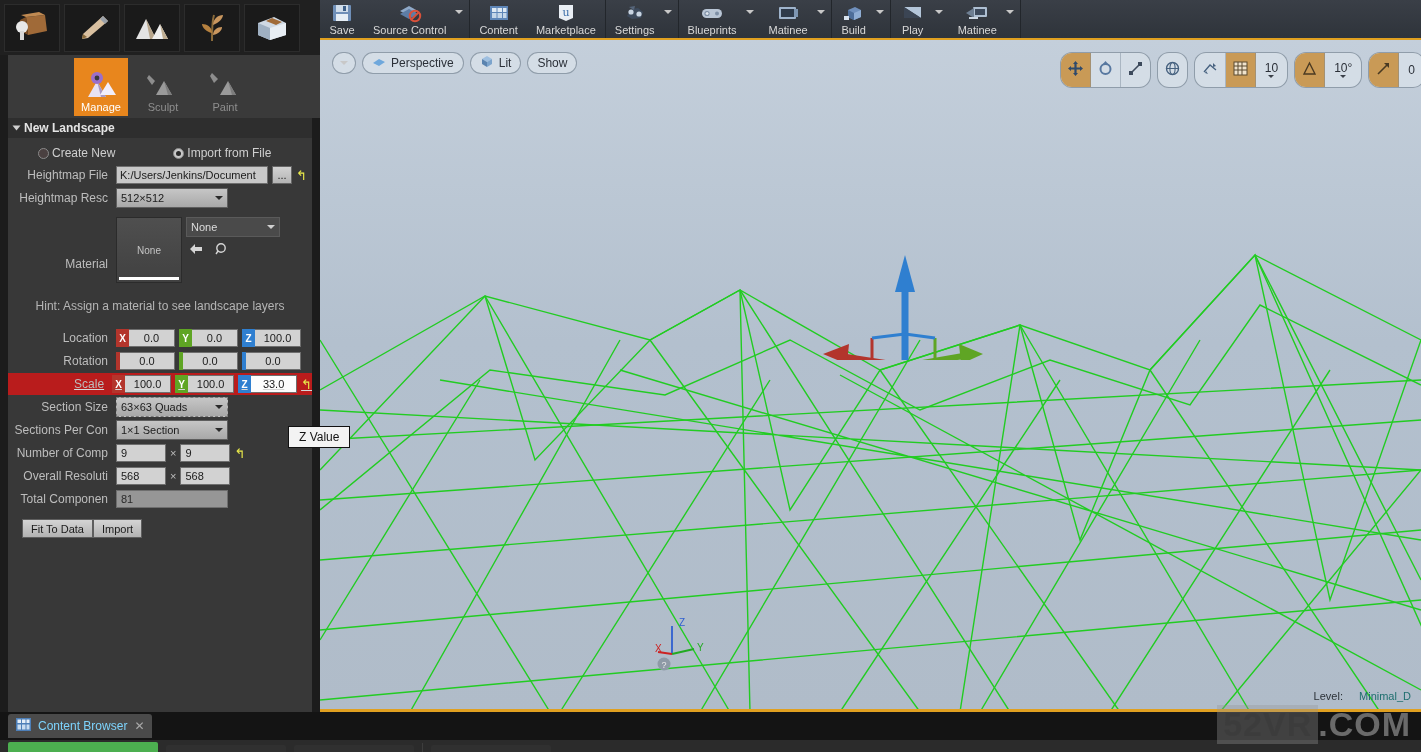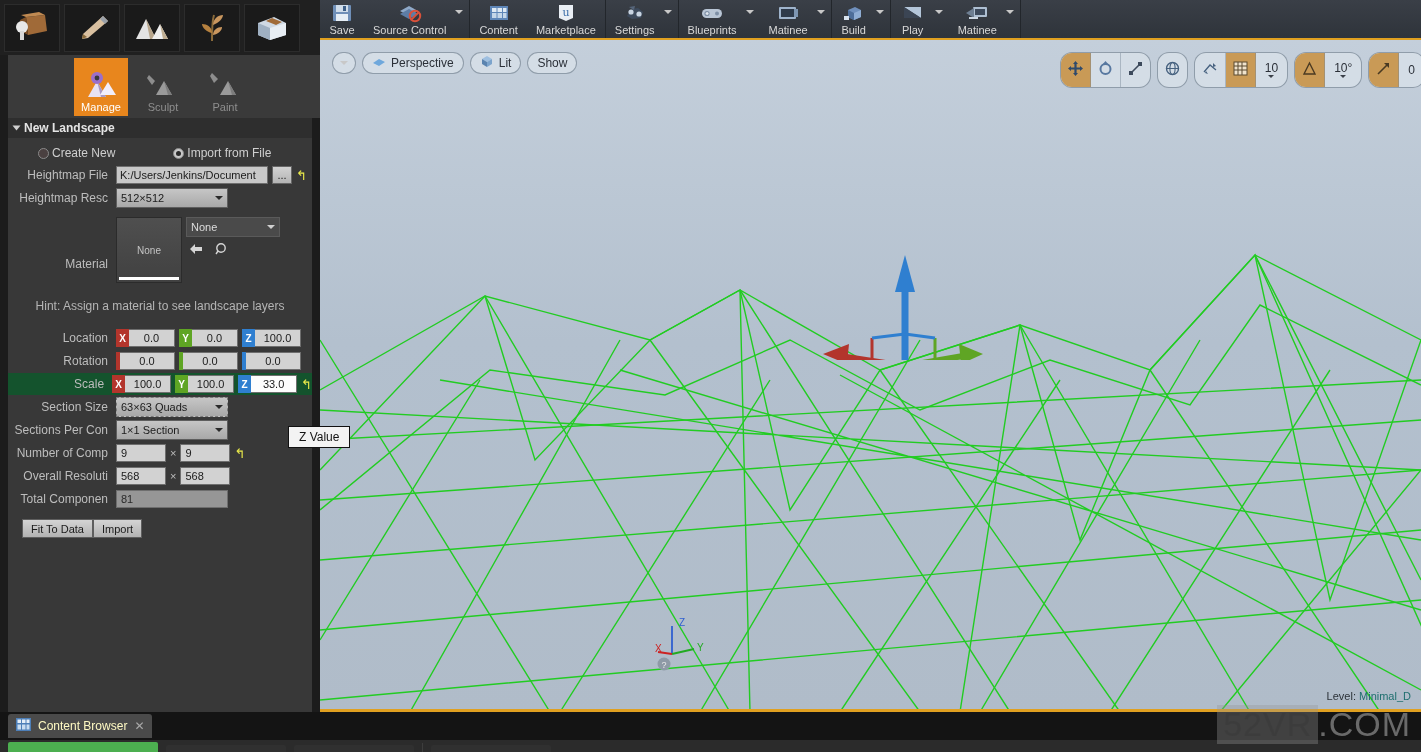--- a/index.html
+++ b/index.html
@@ -61,21 +61,21 @@
   #panel-body { padding-top:4px; }
 
   .radio-row { display:flex; align-items:center; height:22px; padding-left:30px; gap:3px; }
   .radio { width:11px;height:11px;border-radius:50%;border:1px solid #8a8a8a;background:#4a4040; position:relative; cursor:pointer; }
   .radio.on { background:#c9c9c9; }
   .radio.on::after { content:""; position:absolute; left:2px; top:2px; width:5px;height:5px;border-radius:50%;background:#2a2a2a; }
   .radio-lab { font-size:12px; color:#cfcfcf; }
   .sp { width:52px; }
 
   .prow { display:flex; align-items:center; min-height:22px; margin-bottom:1px; }
-  .prow.alt { background:#14532d; }
+  .prow.alt { background:#b91c1c;text-decoration:underline; }
   .plab {
     width:108px; text-align:right; padding-right:8px; font-size:12px;
     color:#bdbdbd; white-space:nowrap; overflow:hidden;
   }
   .pfield { flex:1; display:flex; align-items:center; gap:4px; }
 
   .txtbox {
     height:18px; background:#c8c8c8; border:1px solid #6e6e6e; color:#1a1a1a;
     font-size:11px; padding:0 3px; display:flex; align-items:center;
     white-space:nowrap; overflow:hidden;
@@ -151,43 +151,43 @@
     font-size:12px; color:#2b3038;
   }
   .seg-i:last-child { border-right:none; }
   .seg-i.on { background:#c99a56; }
   .seg-num { flex-direction:column; padding:0 9px; line-height:11px; }
   .seg-num .sv { font-size:12px; }
   .seg-num .sc { width:0;height:0;border-left:3px solid transparent;border-right:3px solid transparent;border-top:3px solid #3a4049; margin-top:1px; }
 
   #axis-widget { position:absolute; left:334px; bottom:38px; width:70px; height:60px; }
   #level-txt { position:absolute; right:10px; bottom:10px; font-size:11px; color:#2c3238; }
-  #level-txt b { color:#1f6f6f; font-weight:normal; }
+  #level-txt b { color:#1f6f6f; font-weight:normal;margin-left:13px; }
 
   #tooltip {
     position:absolute; left:288px; top:426px; background:#f3f3f3; border:1px solid #111;
     padding:3px 10px; font-size:12px; color:#141414; z-index:60;
   }
 
   
   #watermark {
     position:absolute; right:10px; bottom:8px; z-index:70;
-    font-size:34px; font-weight:normal; letter-spacing:1px;
+    font-size:34px; font-weight:bold; letter-spacing:1px;
     color:rgba(210,210,210,.45); display:flex; align-items:baseline;
   }
   #watermark .wm-box { background:rgba(150,150,150,.35); padding:0 6px; color:rgba(60,60,60,.85); }
 
   
   #bottom { position:absolute; left:0; top:712px; width:1421px; height:40px; background:#141414; }
   #cb-tab {
     position:absolute; left:8px; top:2px; height:24px; background:#4a4a4a;
     display:flex; align-items:center; padding:0 8px; gap:7px; cursor:pointer;
     border-top-left-radius:3px; border-top-right-radius:3px;
   }
-  #cb-tab .cbl { font-size:12px; color:#fef9c3; }
+  #cb-tab .cbl { font-size:12px; color:#7dd3fc; }
   #cb-x { color:#aaa; font-size:12px; cursor:pointer; }
   #cb-strip { position:absolute; left:0; top:28px; width:1421px; height:24px; background:#2b2b2b; display:flex; align-items:center; padding-left:8px; gap:8px; }
   #addnew { width:150px; height:20px; background:#4caf50; border-radius:2px; cursor:pointer; }
   .cb-sep { width:1px; height:18px; background:#3d3d3d; }
   .cb-ghost { width:120px; height:14px; background:#303030; border-radius:2px; }
 </style>
 </head>
 <body>
 
 <div id="mode-bar">

